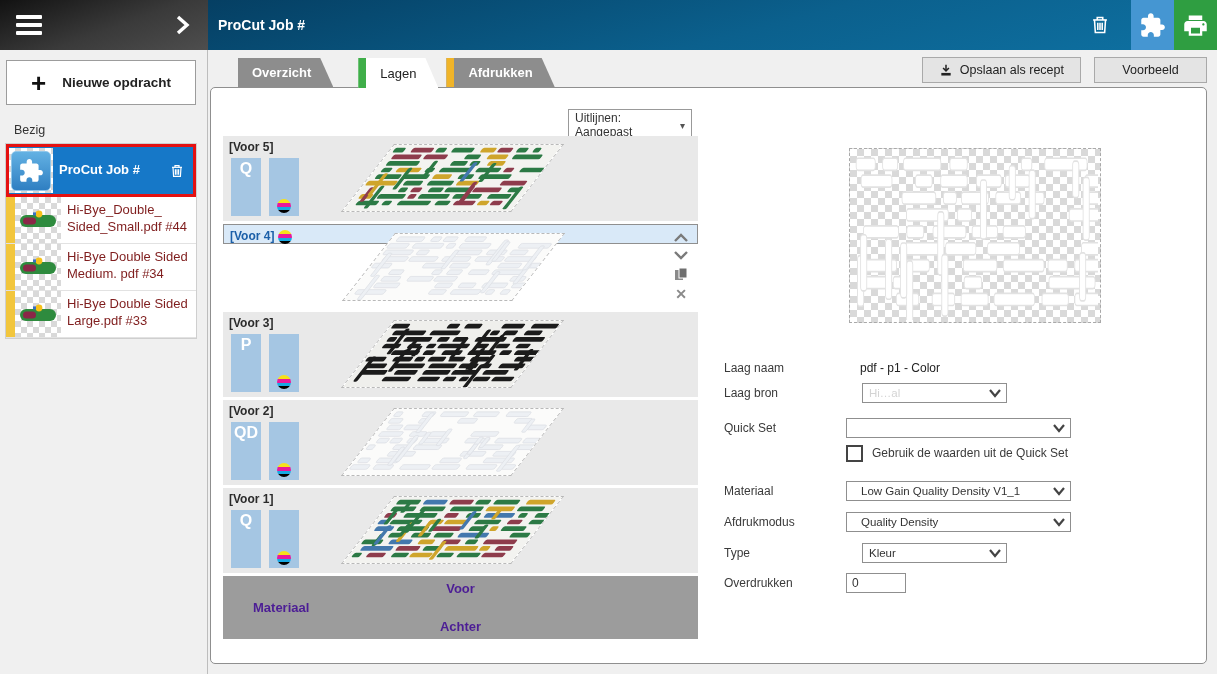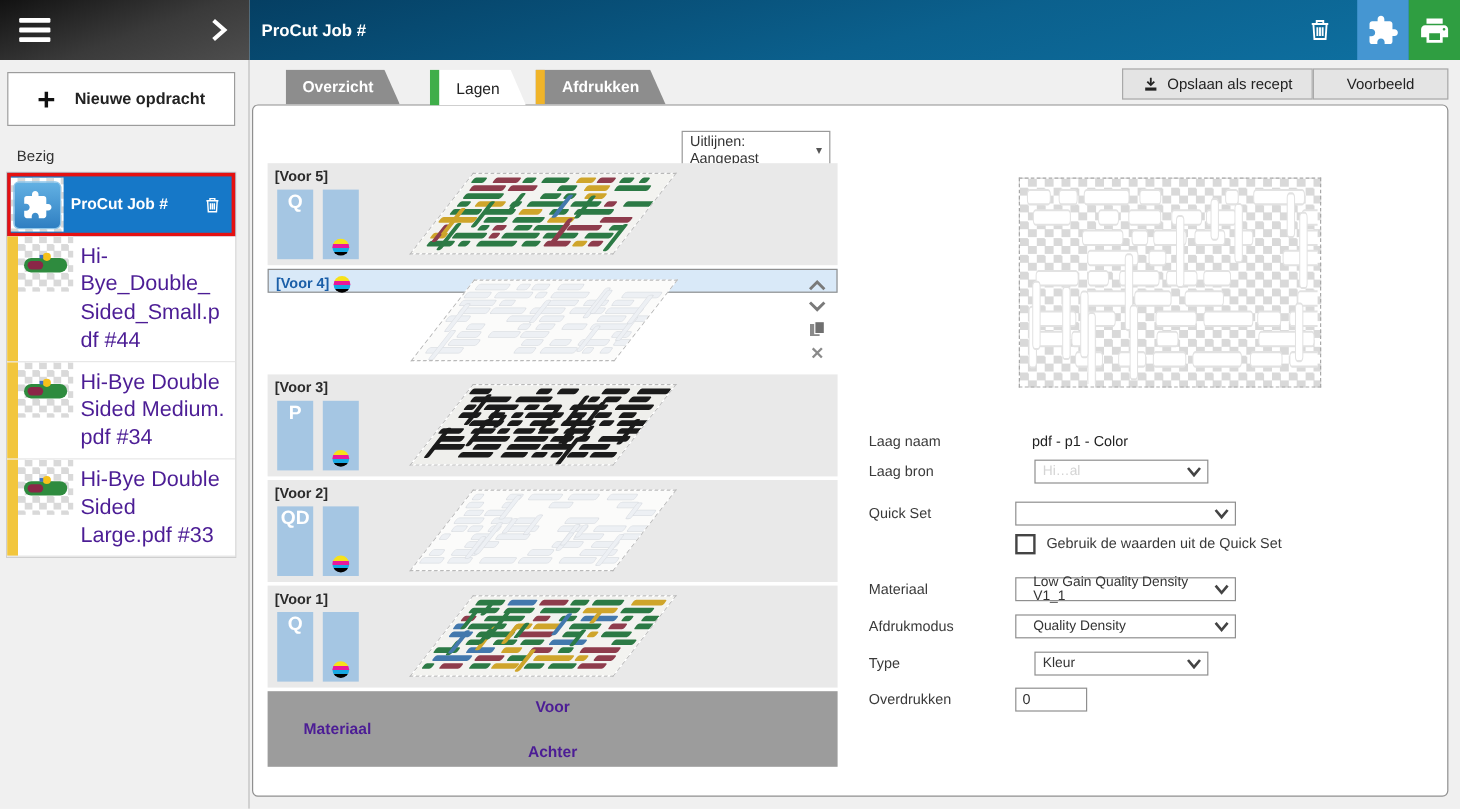--- a/index.html
+++ b/index.html
@@ -37,39 +37,39 @@
   .job-list { margin-left:5px; width:192px; background:#fff; border:1px solid #cfcfcf; }
   .job { display:flex; align-items:stretch; border-bottom:1px solid #e2e2e2; background:#fff; cursor:pointer; }
   .job.selected { border:3px solid #e51111; background:#1678c8; height:53px; align-items:center; }
   .strip { width:9px; background:#f2c63d; flex:0 0 9px; }
   .thumb { width:46px; height:46px; flex:0 0 46px; display:flex; align-items:center; justify-content:center; }
   .checker { background:
     conic-gradient(#d9d9d9 25%, #ffffff 25% 50%, #d9d9d9 50% 75%, #ffffff 75%);
     background-size:12px 12px; }
   .puzzle-tile { width:40px; height:40px; border-radius:5px; border:1px solid #8fc6ea;
     background:linear-gradient(180deg,#63b1e3,#2f7fc2); display:flex; align-items:center; justify-content:center; }
-  .job-name { flex:1; font-size:18px; color:#4c1d95; padding:5px 6px; line-height:1.3; overflow-wrap:anywhere; }
+  .job-name { flex:1; font-size:13px; color:#7f1d1d; padding:5px 6px; line-height:1.3; overflow-wrap:anywhere; }
   .job.selected .job-name { color:#fff; font-weight:bold; font-size:13px; padding:0 6px; }
   .job-trash { margin-right:8px; display:flex; align-items:center; }
 
   
   .topline { display:flex; align-items:flex-end; justify-content:space-between; height:37px; padding-top:6px; }
   .tabs { display:flex; align-items:flex-end;padding-left:28px; }
   .tab { position:relative; height:29px; display:flex; align-items:center; justify-content:center;
     clip-path:polygon(0 0, calc(100% - 13px) 0, 100% 100%, 0 100%); cursor:pointer;
     font-size:13px; padding:0 22px 0 14px; }
   .tab.inactive { background:#8d8d8d; color:#fff; font-weight:bold; }
   .tab.active { background:#fff; color:#222; height:30px; z-index:3; margin-bottom:-1px; }
   .tab .stripe { position:absolute; left:0; top:0; bottom:0; width:8px; }
   .tab .stripe.green { background:#3fae49; }
   .tab .stripe.yellow { background:#f0b429; }
   .tab.has-stripe { padding-left:22px; }
   .tab-gap-big { margin-right:25px; }
   .tab-gap-sm { margin-right:8px; }
-  .top-buttons { display:flex; margin-bottom:4px; }
+  .top-buttons { display:flex; gap:13px; margin-bottom:4px; }
   .top-buttons button { height:26px; background:#e4e4e4; border:1px solid #a9a9a9; color:#222;
     font-size:12.5px; padding:0 16px; display:flex; align-items:center; gap:7px; cursor:pointer;
     font-family:"Liberation Sans", sans-serif; }
   .top-buttons button.wide { min-width:113px; justify-content:center; }
 
   
   .panel { position:relative; height:577px; background:#fff; border:1px solid #8f8f8f; border-radius:5px; }
 
   .align-select { position:absolute; left:357px; top:21px; width:124px; height:32px;
     border:1px solid #999; background:#fff; display:flex; align-items:center;
@@ -105,21 +105,21 @@
     border:1px dashed #a9a9a9; background-size:14px 14px; }
   .preview .maze-fill { position:absolute; inset:2px; }
 
   .prow { position:absolute; left:513px; display:flex; align-items:center; height:20px; }
   .prow .plabel { width:122px; font-size:12px; color:#3a3a3a; flex:0 0 122px; }
   .pvalue { font-size:12px; color:#222;padding-left:14px; }
   .sel { position:relative; border:1px solid #8f8f8f; height:20px; background:#fff;
     display:flex; align-items:center; font-size:11.5px; color:#333; padding:0 24px 0 6px; cursor:pointer; }
   .sel .chev { position:absolute; right:4px; top:3px; }
   .sel.dim .sval { color:#d4d4d4; }
-  .w225 { width:184px;padding-left:14px; } .w145 { width:145px;margin-left:16px; }
+  .w225 { width:225px;padding-left:14px; } .w145 { width:145px;margin-left:16px; }
   .cbx { width:17px; height:17px; border:2px solid #444; background:#fff; margin-right:9px; cursor:pointer; }
   .cbx-label { font-size:12px; color:#3a3a3a; }
   .num-input { width:60px; height:20px; border:1px solid #8f8f8f; font-size:12px; padding:0 5px;
     font-family:"Liberation Sans", sans-serif; color:#333; }
 </style>
 </head>
 <body>
 
 <div class="titlebar">
   <div class="tb-left">

